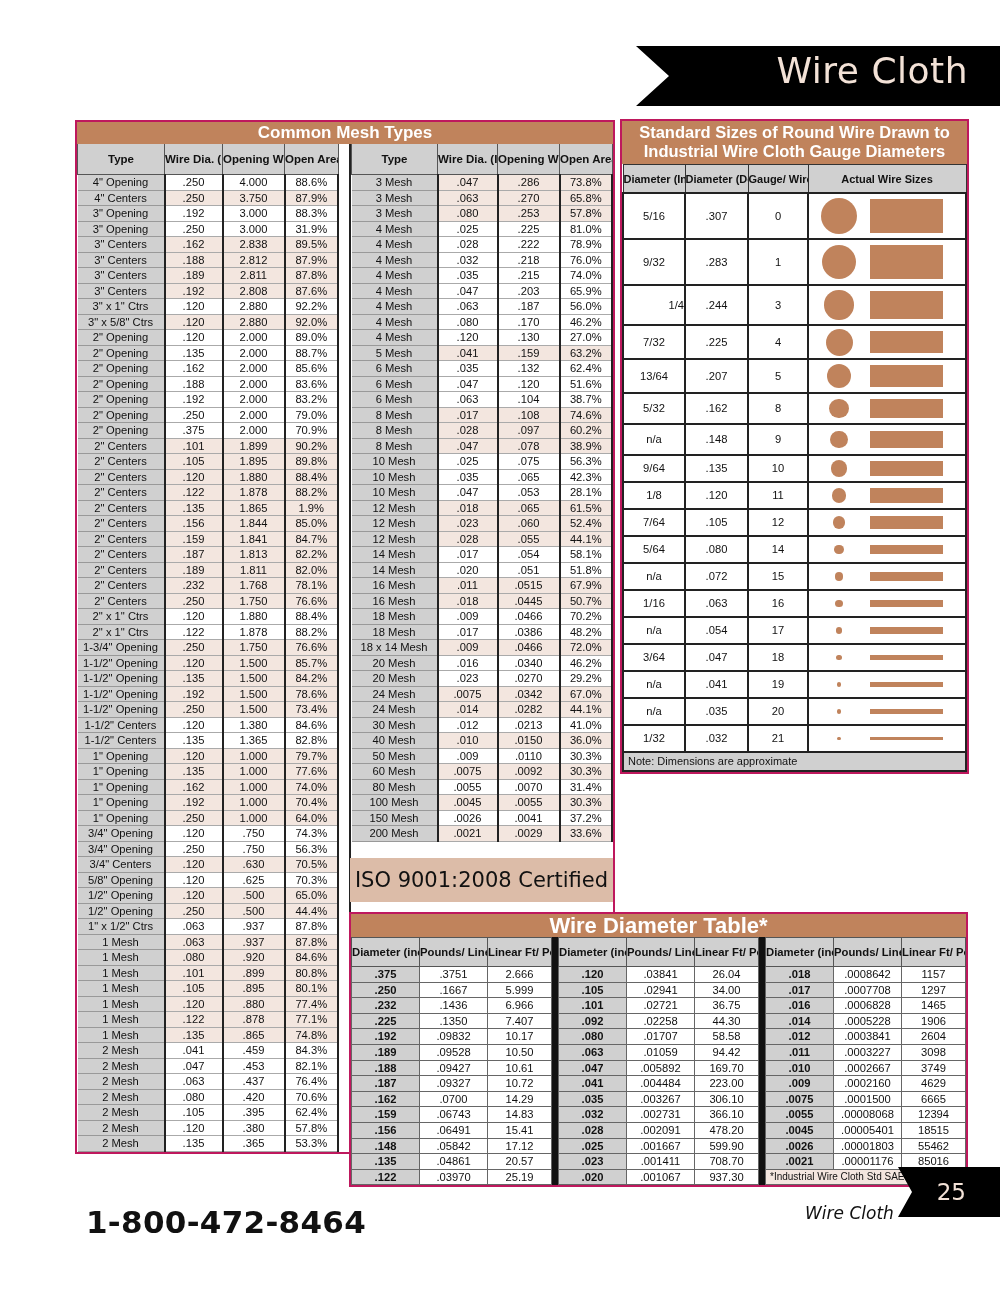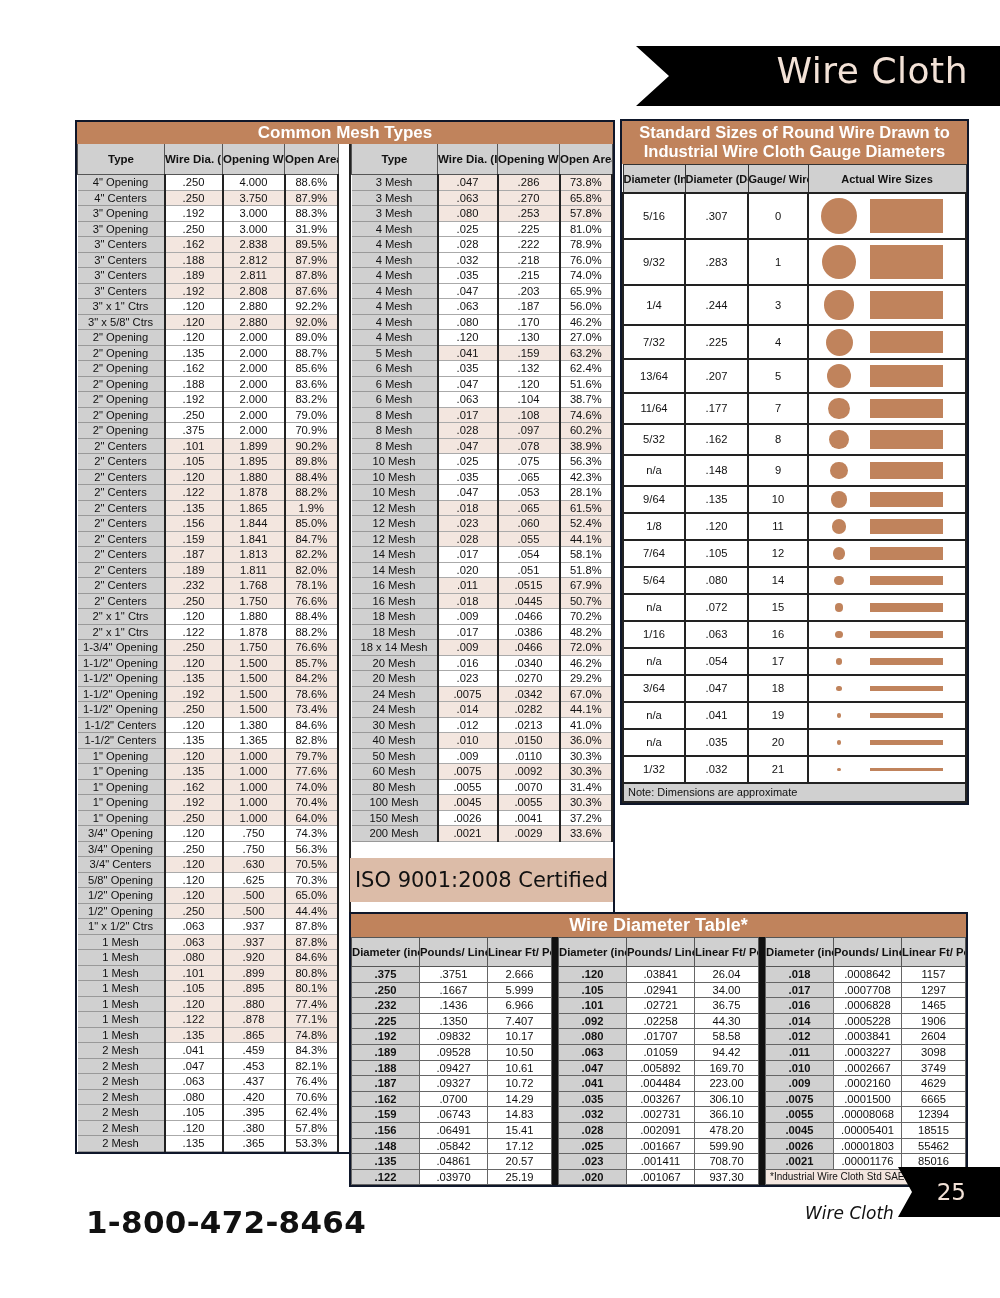--- a/index.html
+++ b/index.html
@@ -6,21 +6,21 @@
   body { width:1000px; height:1298px; position:relative; overflow:hidden;
          font-family:"Liberation Sans", "DejaVu Sans", sans-serif; color:#111; }
   .banner { position:absolute; left:636px; top:46px; width:364px; height:60px; background:#000;
             clip-path: polygon(0 0, 100% 0, 100% 100%, 0 100%, 33px 50%); }
   .banner-title { position:absolute; right:32px; top:4px; font-family:"DejaVu Sans", sans-serif;
                   font-size:36px; color:#f3e2d7; letter-spacing:0.5px; }
 
   table { border-collapse:collapse; table-layout:fixed; }
   td, th { padding:0; font-size:11.2px; text-align:center; line-height:14.5px; height:14.5px;
            white-space:nowrap; overflow:hidden; }
-  .box { position:absolute; border:2px solid #0f172a; background:#fff; }
+  .box { position:absolute; border:2px solid #be185d; background:#fff; }
   .title-bar { background:#c0835c; color:#fff; font-weight:bold; text-align:center; }
 
   
   #mesh { left:75px; top:120px; width:536px; }
   #mesh .title-bar { font-size:17px; height:22px; line-height:22px; }
   .mesh-wrap { display:flex; gap:10px; background:#fff; }
   .mesh-half { width:263px; }
   .mesh-half table { width:100%; }
   .mesh-half th { background:#d0d0d0; font-size:11.5px; line-height:13px; height:30px; border:1px solid #555; border-top:none; }
   .mesh-half td { border-right:2px solid #222; border-bottom:1px solid #aaa; height:14.5px; }
@@ -36,21 +36,21 @@
   .sizes { position:relative; }
   .dot { position:absolute; border-radius:50%; background:#c0835c; }
   .bar { position:absolute; background:#c0835c; }
 
   
   #iso { position:absolute; left:350px; top:858px; width:263px; height:44px; background:#dcbca8;
          font-family:"DejaVu Sans", sans-serif; font-size:21px; line-height:44px; text-align:center; color:#111; }
 
   
   #wdt { left:349px; top:912px; width:615px; }
-  #wdt .title-bar { font-size:18px; height:23px; line-height:23px; }
+  #wdt .title-bar { font-size:22px; height:23px; line-height:23px; }
   .wdt-wrap { display:flex; }
   .wdt-third { width:205px; border-right:6px solid #111; }
   .wdt-third:last-child { border-right:none; }
   .wdt-third table { width:100%; }
   .wdt-third th { background:#d0d0d0; font-size:11.3px; line-height:12px; height:28px; border:1px solid #555; }
   .wdt-third td { border:1px solid #666; height:14.6px; }
   .wdt-third td.dia { background:#d0d0d0; font-weight:bold; }
   .wdt-foot { background:#f3e6df; font-size:10px; text-align:left; padding-left:4px; }
 
   .phone { position:absolute; left:86px; top:1204px; font-family:"DejaVu Sans", sans-serif;
@@ -786,21 +786,21 @@
           <td style="height: 44px;">.283</td>
           <td style="height: 44px;">1</td>
           <td style="height: 44px;">
             <div class="sizes" style="height: 44px;">
               <div class="dot" style="width: 33.96px; height: 33.96px; left: 13.02px; top: 5.02px; background: rgb(192, 131, 92);"></div>
               <div class="bar" style="width: 73px; height: 33.96px; left: 61px; top: 5.02px; background: rgb(192, 131, 92);"></div>
             </div>
           </td>
         </tr>
         <tr>
-          <td style="height: 38px;">1/4</td>
+          <td style="height: 38px; text-align: right;">1/4</td>
           <td style="height: 38px;">.244</td>
           <td style="height: 38px;">3</td>
           <td style="height: 38px;">
             <div class="sizes" style="height: 38px;">
               <div class="dot" style="width: 29.28px; height: 29.28px; left: 15.36px; top: 4.36px; background: rgb(192, 131, 92);"></div>
               <div class="bar" style="width: 73px; height: 28px; left: 61px; top: 5px; background: rgb(192, 131, 92);"></div>
             </div>
           </td>
         </tr>
         <tr>
@@ -815,31 +815,20 @@
           </td>
         </tr>
         <tr>
           <td style="height: 32px;">13/64</td>
           <td style="height: 32px;">.207</td>
           <td style="height: 32px;">5</td>
           <td style="height: 32px;">
             <div class="sizes" style="height: 32px;">
               <div class="dot" style="width: 24.84px; height: 24.84px; left: 17.58px; top: 3.58px; background: rgb(192, 131, 92);"></div>
               <div class="bar" style="width: 73px; height: 22px; left: 61px; top: 5px; background: rgb(192, 131, 92);"></div>
-            </div>
-          </td>
-        </tr>
-        <tr>
-          <td style="height: 29px;">11/64</td>
-          <td style="height: 29px;">.177</td>
-          <td style="height: 29px;">7</td>
-          <td style="height: 29px;">
-            <div class="sizes" style="height: 29px;">
-              <div class="dot" style="width: 21.24px; height: 21.24px; left: 19.38px; top: 3.88px; background: rgb(192, 131, 92);"></div>
-              <div class="bar" style="width: 73px; height: 19px; left: 61px; top: 5px; background: rgb(192, 131, 92);"></div>
             </div>
           </td>
         </tr>
         <tr>
           <td style="height: 29px;">5/32</td>
           <td style="height: 29px;">.162</td>
           <td style="height: 29px;">8</td>
           <td style="height: 29px;">
             <div class="sizes" style="height: 29px;">
               <div class="dot" style="width: 19.44px; height: 19.44px; left: 20.28px; top: 4.78px; background: rgb(192, 131, 92);"></div>

